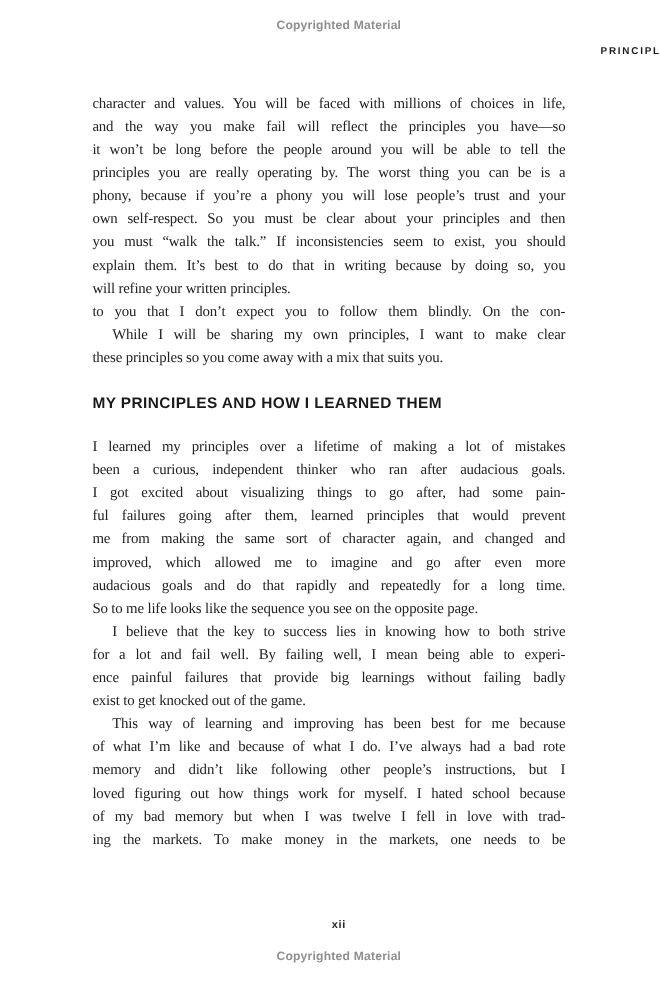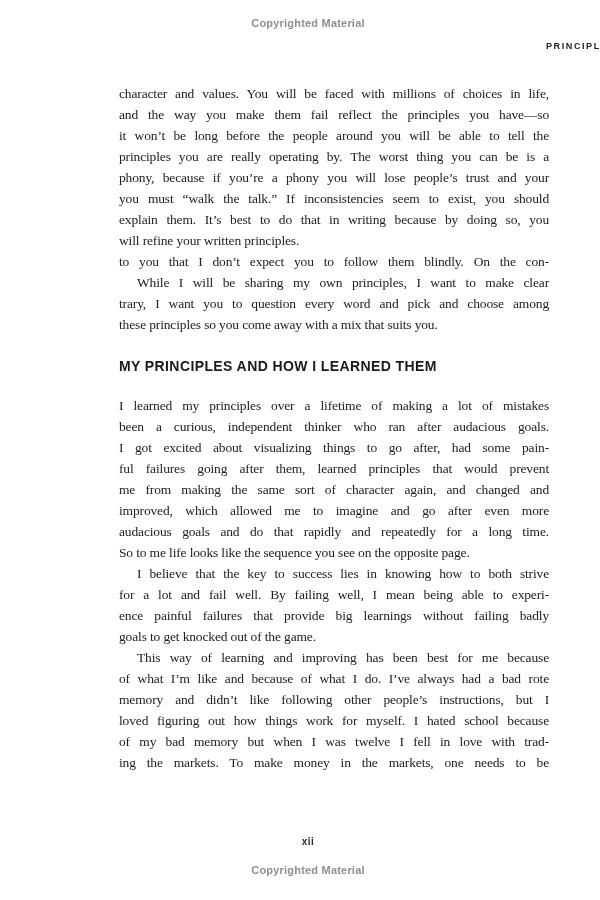--- a/index.html
+++ b/index.html
@@ -42,21 +42,20 @@
     color: #1d1d1d;
   }
   .page-body {
     position: absolute;
     top: 83px;
     left: 84px;
     width: 430px;
     font-size: 13.5px;
     letter-spacing: -0.15px;
     color: #222222;
-    margin-left: 35px;
   }
   .para { margin: 0; }
   .line {
     height: 21px;
     line-height: 21px;
     text-align: justify;
     text-align-last: justify;
     white-space: nowrap;
   }
   .line.last { text-align-last: left; }
@@ -86,50 +85,50 @@
 </style>
 </head>
 <body>
 
 <div class="page">
   <div class="copyright top">Copyrighted Material</div>
   <div class="running-head">PRINCIPLES</div>
   <div class="page-body">
       <div class="para">
         <div class="line">character and values. You will be faced with millions of choices in life,</div>
-        <div class="line">and the way you make them fail reflect the principles you have—so</div>
+        <div class="line">and the way you make fail will reflect the principles you have—so</div>
         <div class="line">it won’t be long before the people around you will be able to tell the</div>
         <div class="line">principles you are really operating by. The worst thing you can be is a</div>
         <div class="line">phony, because if you’re a phony you will lose people’s trust and your</div>
+        <div class="line">own self-respect. So you must be clear about your principles and then</div>
         <div class="line">you must “walk the talk.” If inconsistencies seem to exist, you should</div>
         <div class="line">explain them. It’s best to do that in writing because by doing so, you</div>
         <div class="line last">will refine your written principles.</div>
       </div>
       <div class="para">
         <div class="line">to you that I don’t expect you to follow them blindly. On the con-</div>
         <div class="line indent">While I will be sharing my own principles, I want to make clear</div>
-        <div class="line">trary, I want you to question every word and pick and choose among</div>
         <div class="line last">these principles so you come away with a mix that suits you.</div>
       </div>
       <div class="section-heading">MY PRINCIPLES AND HOW I LEARNED THEM</div>
       <div class="para">
         <div class="line">I learned my principles over a lifetime of making a lot of mistakes</div>
         <div class="line">been a curious, independent thinker who ran after audacious goals.</div>
         <div class="line">I got excited about visualizing things to go after, had some pain-</div>
         <div class="line">ful failures going after them, learned principles that would prevent</div>
         <div class="line">me from making the same sort of character again, and changed and</div>
         <div class="line">improved, which allowed me to imagine and go after even more</div>
         <div class="line">audacious goals and do that rapidly and repeatedly for a long time.</div>
         <div class="line last">So to me life looks like the sequence you see on the opposite page.</div>
       </div>
       <div class="para">
         <div class="line indent">I believe that the key to success lies in knowing how to both strive</div>
         <div class="line">for a lot and fail well. By failing well, I mean being able to experi-</div>
         <div class="line">ence painful failures that provide big learnings without failing badly</div>
-        <div class="line last">goals to get knocked out of the game.</div>
+        <div class="line last">exist to get knocked out of the game.</div>
       </div>
       <div class="para">
         <div class="line indent">This way of learning and improving has been best for me because</div>
         <div class="line">of what I’m like and because of what I do. I’ve always had a bad rote</div>
         <div class="line">memory and didn’t like following other people’s instructions, but I</div>
         <div class="line">loved figuring out how things work for myself. I hated school because</div>
         <div class="line">of my bad memory but when I was twelve I fell in love with trad-</div>
         <div class="line">ing the markets. To make money in the markets, one needs to be</div>
       </div>
     </div>

